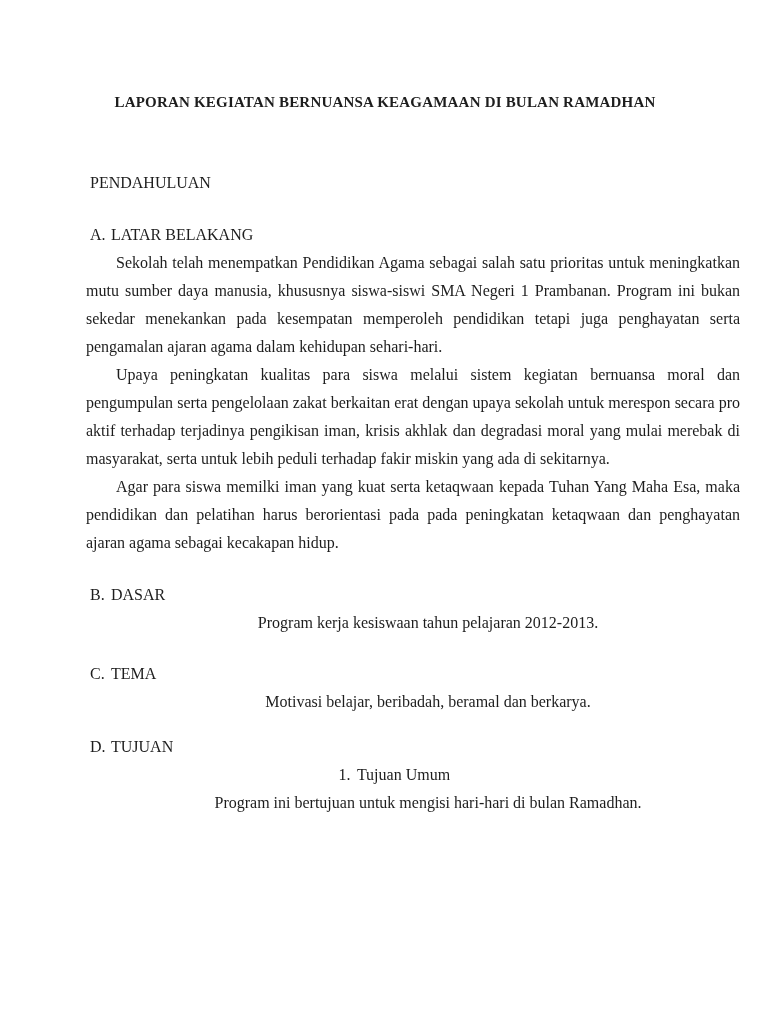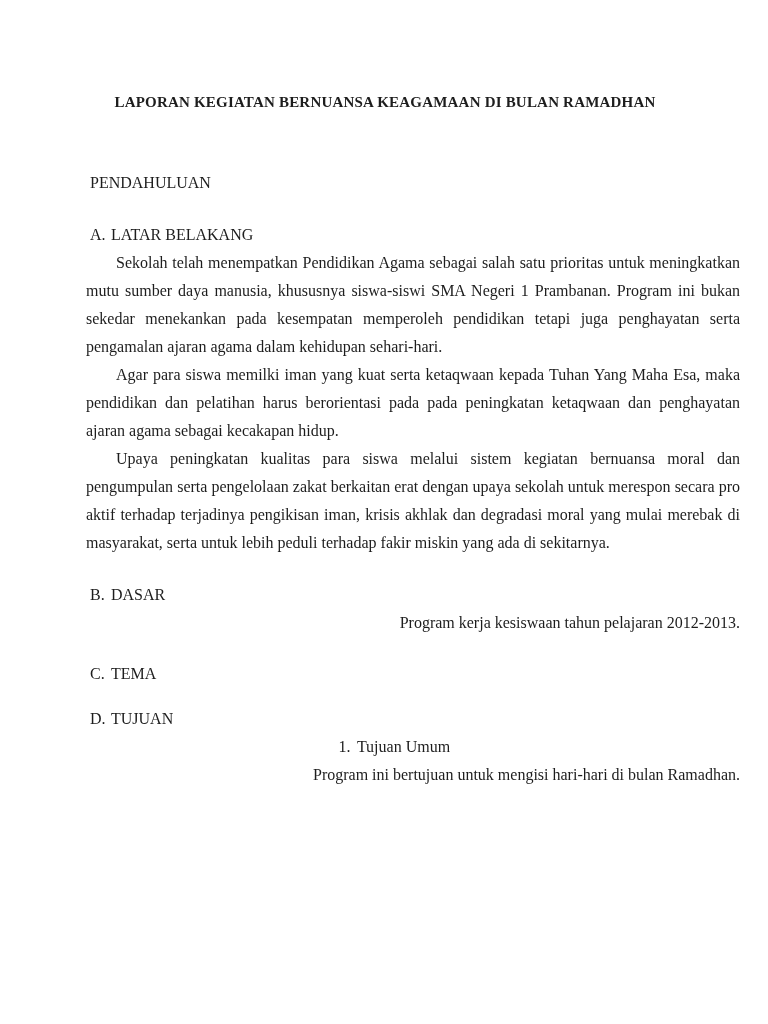--- a/index.html
+++ b/index.html
@@ -44,21 +44,21 @@
     min-width: 21px;
   }
   p.para {
     margin: 0;
     text-align: justify;
     text-indent: 30px;
   }
   p.single-line {
     margin: 0;
     text-indent: 30px;
-    text-align: right;
+    text-align: center;
   }
   .list-item {
     margin: 0 0 0 -44px;
     text-align: center;
   }
   .item-number {
     display: inline-block;
     width: 25px;
   }
 </style>
@@ -69,31 +69,32 @@
   <div class="content">
 
     <div class="doc-title">LAPORAN KEGIATAN BERNUANSA KEAGAMAAN DI BULAN RAMADHAN</div>
 
     <div class="intro-heading">PENDAHULUAN</div>
 
     <div class="sec-heading">
       <span class="sec-label">A.</span><span class="sec-title">LATAR BELAKANG</span>
     </div>
     <p class="para">Sekolah telah menempatkan Pendidikan Agama sebagai salah satu prioritas untuk meningkatkan mutu sumber daya manusia, khususnya siswa-siswi SMA Negeri 1 Prambanan. Program ini bukan sekedar menekankan pada kesempatan memperoleh pendidikan tetapi juga penghayatan serta pengamalan ajaran agama dalam kehidupan sehari-hari.</p>
+    <p class="para">Upaya peningkatan kualitas para siswa melalui sistem kegiatan bernuansa moral dan pengumpulan serta pengelolaan zakat berkaitan erat dengan upaya sekolah untuk merespon secara pro aktif terhadap terjadinya pengikisan iman, krisis akhlak dan degradasi moral yang mulai merebak di masyarakat, serta untuk lebih peduli terhadap fakir miskin yang ada di sekitarnya.</p>
     <p class="para">Agar para siswa memilki iman yang kuat serta ketaqwaan kepada Tuhan Yang Maha Esa, maka pendidikan dan pelatihan harus berorientasi pada pada peningkatan ketaqwaan dan penghayatan ajaran agama sebagai kecakapan hidup.</p>
-    <p class="para">Upaya peningkatan kualitas para siswa melalui sistem kegiatan bernuansa moral dan pengumpulan serta pengelolaan zakat berkaitan erat dengan upaya sekolah untuk merespon secara pro aktif terhadap terjadinya pengikisan iman, krisis akhlak dan degradasi moral yang mulai merebak di masyarakat, serta untuk lebih peduli terhadap fakir miskin yang ada di sekitarnya.</p>
 
     <div class="sec-heading gap-b">
       <span class="sec-label">B.</span><span class="sec-title">DASAR</span>
     </div>
     <p class="single-line">Program kerja kesiswaan tahun pelajaran 2012-2013.</p>
 
     <div class="sec-heading gap-c">
       <span class="sec-label">C.</span><span class="sec-title">TEMA</span>
     </div>
+    <p class="single-line">Motivasi belajar, beribadah, beramal dan berkarya.</p>
 
     <div class="sec-heading gap-d">
       <span class="sec-label">D.</span><span class="sec-title">TUJUAN</span>
     </div>
     <div class="list-item">
       <span class="item-number">1.</span><span>Tujuan Umum</span>
     </div>
     <p class="single-line">Program ini bertujuan untuk mengisi hari-hari di bulan Ramadhan.</p>
 
   </div>

